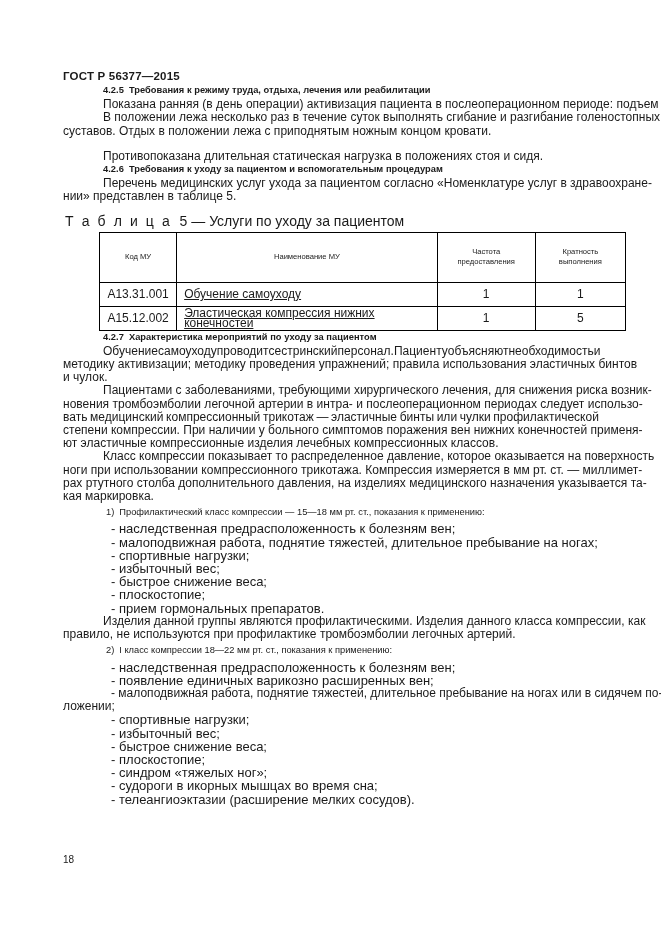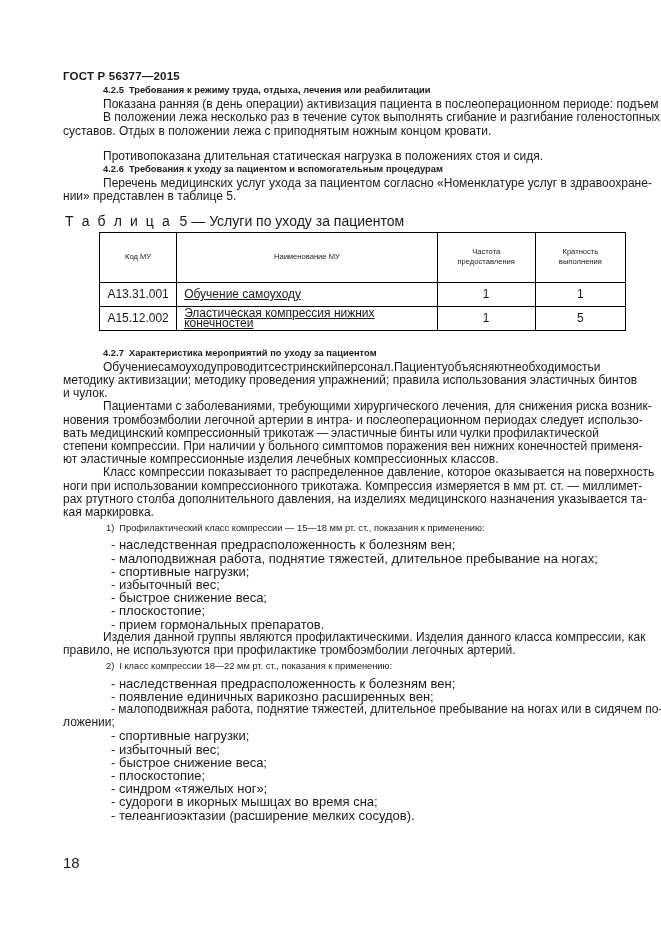--- a/index.html
+++ b/index.html
@@ -122,21 +122,21 @@
     font-size: 12px;
   }
   .c-code { text-align: center; }
   .c-name { text-align: left; padding-left: 7px !important; text-decoration: underline; }
   .c-num  { text-align: center; }
   .th-l1 { display: block; }
   .page-num {
     position: absolute;
     left: 63px;
     top: 854px;
-    font-size: 15px;
+    font-size: 10px;
   }
 </style>
 </head>
 <body>
 
 <div class="page">
 
   <div class="header">ГОСТ Р 56377—2015</div>
 
   <div class="content">
@@ -211,21 +211,21 @@
         </tr>
         <tr>
           <td class="c-code">А15.12.002</td>
           <td class="c-name">Эластическая компрессия нижних конечностей</td>
           <td class="c-num">1</td>
           <td class="c-num">5</td>
         </tr>
       </tbody>
     </table>
 
-    <div class="sec-title" style="margin-top:16px;">
+    <div class="sec-title" style="">
       <span class="num">4.2.7</span><span>Характеристика мероприятий по уходу за пациентом</span>
     </div>
 
     <p class="para">
       <span class="line-j ind">
         <span>Обучение</span>
         <span>самоуходу</span>
         <span>проводит</span>
         <span>сестринский</span>
         <span>персонал.</span>

